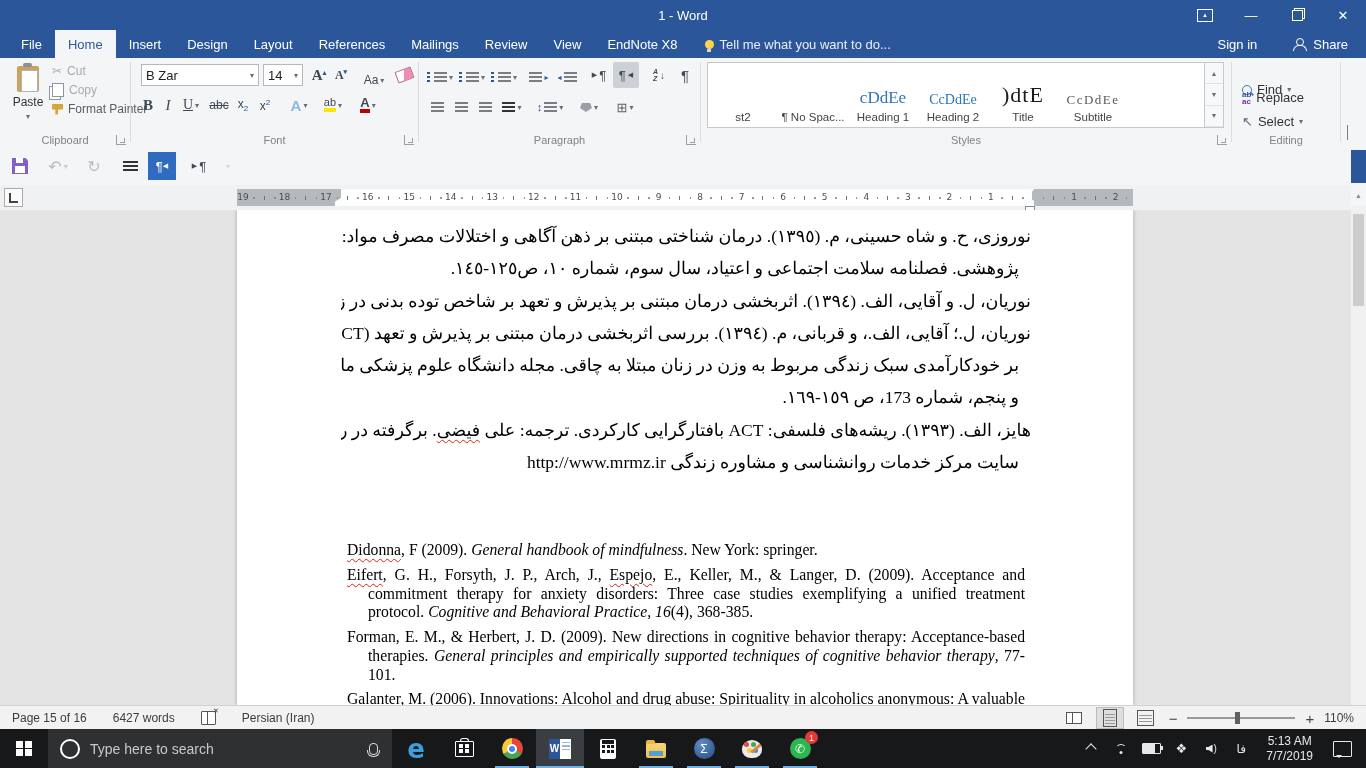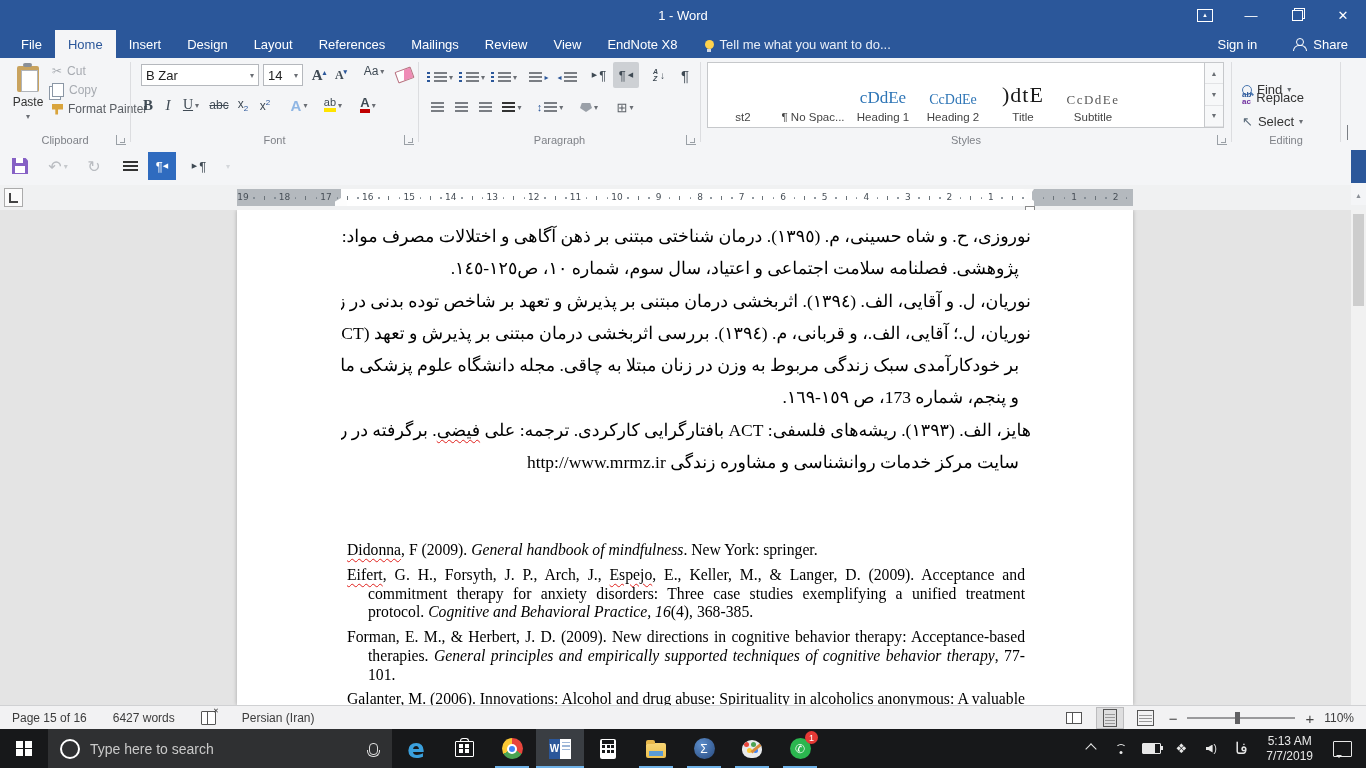--- a/index.html
+++ b/index.html
@@ -192,21 +192,21 @@
   .wifi i:nth-child(1){width:15px;height:15px;border-color:#e8e8e8 transparent transparent transparent;}
   .wifi i:nth-child(2){width:9px;height:9px;border-color:#e8e8e8 transparent transparent transparent;}
   .wifi i:nth-child(3){width:3px;height:3px;background:#e8e8e8;border:none;bottom:1px;}
   .battery{width:17px;height:9px;border:1.2px solid #e8e8e8;border-radius:1px;position:relative;background:linear-gradient(to right,#e8e8e8 0 70%,transparent 70%);}
   .battery:after{content:"";position:absolute;right:-3px;top:2px;width:2px;height:4px;background:#e8e8e8;}
   .speaker{width:7px;height:8px;background:#e8e8e8;clip-path:polygon(0 30%,40% 30%,100% 0,100% 100%,40% 70%,0 70%);position:relative;}
   .wave{font-size:10px;color:#e8e8e8;margin-left:1px;}
   .clock{display:flex;flex-direction:column;align-items:center;justify-content:center;font-size:12px;line-height:15px;padding:0 8px;white-space:nowrap;}
   .action{width:17px;height:14px;border:1.4px solid #e8e8e8;border-radius:1px;position:relative;margin:0 8px;}
   .action:after{content:"";position:absolute;left:2px;bottom:-5px;width:0;height:0;border:3px solid transparent;border-top-color:#e8e8e8;}
-  .lang-fa{font-size:16px;}
+  .lang-fa{font-size:12px;}
 </style>
 </head>
 <body>
 
 <div class="app">
 
   <div class="titlebar">
     <div class="title-center">1 - Word</div>
     <div class="wctls">
       <div class="wctl">
@@ -285,21 +285,21 @@
       <div class="combo" style="left:132px;top:6px;width:40px;">
         <span>14</span>
           <span class="dd">▾</span>
       </div>
       <div class="icbtn" style="left:178px;top:6px;width:20px;">
           <span class="serifB tinyup">A</span>
         </div>
       <div class="icbtn" style="left:200px;top:6px;width:20px;">
           <span class="serifB tinydn" style="font-size:12px;">A</span>
         </div>
-      <div class="icbtn" style="left:228px;top:2px;width:30px;">
+      <div class="icbtn" style="left:228px;top:11px;width:30px;">
           <span>Aa</span>
           <span class="dd">▾</span>
         </div>
       <div class="icbtn" style="left:262px;top:6px;width:22px;">
           <span class="eraser"></span>
         </div>
       <div class="icbtn" style="left:8px;top:36px;width:18px;">
           <span class="serifB">B</span>
         </div>
       <div class="icbtn" style="left:28px;top:36px;width:18px;">

